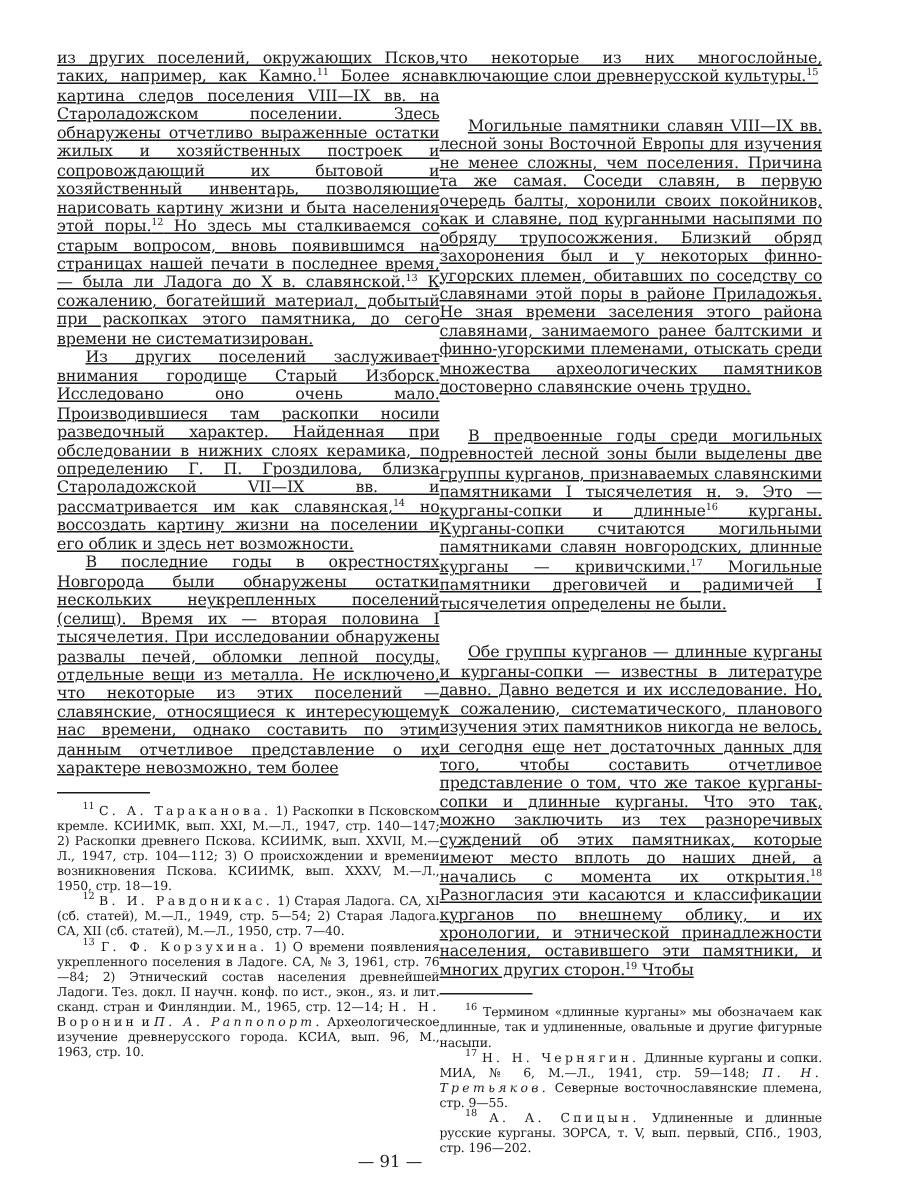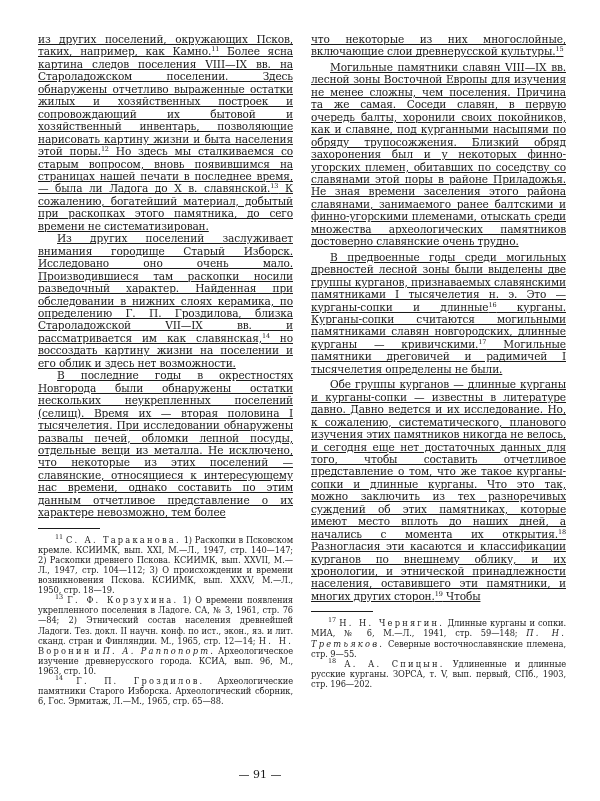--- a/index.html
+++ b/index.html
@@ -3,28 +3,28 @@
 <meta charset="utf-8">
 <style>
   html, body { margin:0; padding:0; }
   body {
     width:600px; height:801px; background:#ffffff; overflow:hidden;
     font-family:"DejaVu Serif","Liberation Serif",serif; color:#1a1a1a;
     position:relative;
   }
   .col { position:absolute; top:33px; width:255px; }
   .col.left { left:38px; }
-  .col.right { left:311px; }
+  .col.right { left:293px; }
   .body-text {
     font-size:10.6px; line-height:12.45px; text-align:justify;
     letter-spacing:-0.15px; word-spacing:0px;
   }
   .body-text p { margin:0; text-indent:0;text-decoration:underline; }
   .body-text p.indent { text-indent:19px; }
-  .body-text p.gap { margin-top:3px; }
+  .body-text p.gap { margin-top:20px; }
   sup { font-size:6.5px; line-height:0; vertical-align:4px; }
   .rule { width:62px; border-top:1px solid #1a1a1a; margin:9px 0 6px 0; }
   .notes { font-size:8.3px; line-height:10.1px; text-align:justify; letter-spacing:-0.1px; }
   .notes p { margin:0; text-indent:17px; }
   .sp { letter-spacing:2.2px;margin-top:20px; }
   .it { font-style:italic; }
   .page-num {
     position:absolute; top:768px; left:0; width:520px; text-align:center;
     font-size:11px;
   }
@@ -34,32 +34,33 @@
 
 <div class="col left">
   <div class="body-text">
     <p><span>из других поселений, окружающих Псков, таких, например, как Камно.</span><sup>11</sup><span> Более ясна картина следов поселения VIII—IX вв. на Староладожском поселении. Здесь обнаружены отчетливо выраженные остатки жилых и хозяйственных построек и сопровождающий их бытовой и хозяйственный инвентарь, позволяющие нарисовать картину жизни и быта населения этой поры.</span><sup>12</sup><span> Но здесь мы сталкиваемся со старым вопросом, вновь появившимся на страницах нашей печати в последнее время, — была ли Ладога до X в. славянской.</span><sup>13</sup><span> К сожалению, богатейший материал, добытый при раскопках этого памятника, до сего времени не систематизирован.</span></p>
     <p class="indent"><span>Из других поселений заслуживает внимания городище Старый Изборск. Исследовано оно очень мало. Производившиеся там раскопки носили разведочный характер. Найденная при обследовании в нижних слоях керамика, по определению Г. П. Гроздилова, близка Староладожской VII—IX вв. и рассматривается им как славянская,</span><sup>14</sup><span> но воссоздать картину жизни на поселении и его облик и здесь нет возможности.</span></p>
     <p class="indent"><span>В последние годы в окрестностях Новгорода были обнаружены остатки нескольких неукрепленных поселений (селищ). Время их — вторая половина I тысячелетия. При исследовании обнаружены развалы печей, обломки лепной посуды, отдельные вещи из металла. Не исключено, что некоторые из этих поселений — славянские, относящиеся к интересующему нас времени, однако составить по этим данным отчетливое представление о их характере невозможно, тем более</span></p>
   </div>
   <div class="rule"></div>
   <div class="notes">
     <p><sup>11</sup> <span class="sp">С. А. Тараканова.</span><span> 1) Раскопки в Псковском кремле. КСИИМК, вып. XXI, М.—Л., 1947, стр. 140—147; 2) Раскопки древнего Пскова. КСИИМК, вып. XXVII, М.—Л., 1947, стр. 104—112; 3) О происхождении и времени возникновения Пскова. КСИИМК, вып. XXXV, М.—Л., 1950, стр. 18—19.</span></p>
+    <p><sup>12</sup> <span class="sp">В. И. Равдоникас.</span><span> 1) Старая Ладога. СА, XI (сб. статей), М.—Л., 1949, стр. 5—54; 2) Старая Ладога. СА, XII (сб. статей), М.—Л., 1950, стр. 7—40.</span></p>
     <p><sup>13</sup> <span class="sp">Г. Ф. Корзухина.</span><span> 1) О времени появления укрепленного поселения в Ладоге. СА, № 3, 1961, стр. 76—84; 2) Этнический состав населения древнейшей Ладоги. Тез. докл. II научн. конф. по ист., экон., яз. и лит. сканд. стран и Финляндии. М., 1965, стр. 12—14; </span><span class="sp">Н. Н. Воронин</span><span> и </span><span class="sp it">П. А. Раппопорт.</span><span> Археологическое изучение древнерусского города. КСИА, вып. 96, М., 1963, стр. 10.</span></p>
-    <p><sup>14</sup> <span class="sp">Г. П. Гроздилов.</span><span> Археологические памятники Старого Изборска. Археологический сборник, 6, Гос. Эрмитаж, Л.—М., 1965, стр. 65—88.</span></p>
   </div>
 </div>
 
 <div class="col right">
   <div class="body-text">
     <p><span>что некоторые из них многослойные, включающие слои древнерусской культуры.</span><sup>15</sup></p>
     <p class="indent gap"><span>Могильные памятники славян VIII—IX вв. лесной зоны Восточной Европы для изучения не менее сложны, чем поселения. Причина та же самая. Соседи славян, в первую очередь балты, хоронили своих покойников, как и славяне, под курганными насыпями по обряду трупосожжения. Близкий обряд захоронения был и у некоторых финно-угорских племен, обитавших по соседству со славянами этой поры в районе Приладожья. Не зная времени заселения этого района славянами, занимаемого ранее балтскими и финно-угорскими племенами, отыскать среди множества археологических памятников достоверно славянские очень трудно.</span></p>
     <p class="indent gap"><span>В предвоенные годы среди могильных древностей лесной зоны были выделены две группы курганов, признаваемых славянскими памятниками I тысячелетия н. э. Это — курганы-сопки и длинные</span><sup>16</sup><span> курганы. Курганы-сопки считаются могильными памятниками славян новгородских, длинные курганы — кривичскими.</span><sup>17</sup><span> Могильные памятники дреговичей и радимичей I тысячелетия определены не были.</span></p>
     <p class="indent gap"><span>Обе группы курганов — длинные курганы и курганы-сопки — известны в литературе давно. Давно ведется и их исследование. Но, к сожалению, систематического, планового изучения этих памятников никогда не велось, и сегодня еще нет достаточных данных для того, чтобы составить отчетливое представление о том, что же такое курганы-сопки и длинные курганы. Что это так, можно заключить из тех разноречивых суждений об этих памятниках, которые имеют место вплоть до наших дней, а начались с момента их открытия.</span><sup>18</sup><span> Разногласия эти касаются и классификации курганов по внешнему облику, и их хронологии, и этнической принадлежности населения, оставившего эти памятники, и многих других сторон.</span><sup>19</sup><span> Чтобы</span></p>
   </div>
   <div class="rule"></div>
   <div class="notes">
+    <p><sup>16</sup><span> Термином «длинные курганы» мы обозначаем как длинные, так и удлиненные, овальные и другие фигурные насыпи.</span></p>
     <p><sup>17</sup> <span class="sp">Н. Н. Чернягин.</span><span> Длинные курганы и сопки. МИА, № 6, М.—Л., 1941, стр. 59—148; </span><span class="sp it">П. Н. Третьяков.</span><span> Северные восточнославянские племена, стр. 9—55.</span></p>
     <p><sup>18</sup> <span class="sp">А. А. Спицын.</span><span> Удлиненные и длинные русские курганы. ЗОРСА, т. V, вып. первый, СПб., 1903, стр. 196—202.</span></p>
   </div>
 </div>
 
 <div class="page-num">— 91 —</div>
 
 </body></html>

